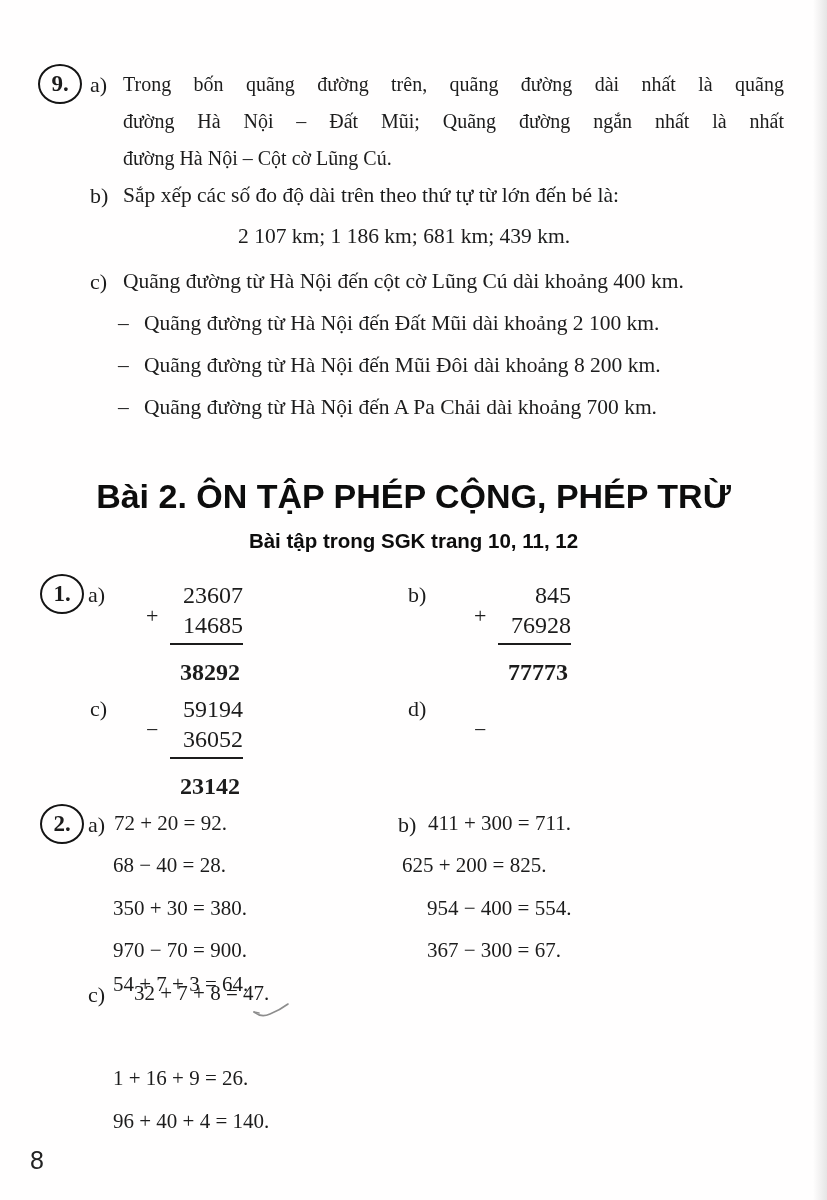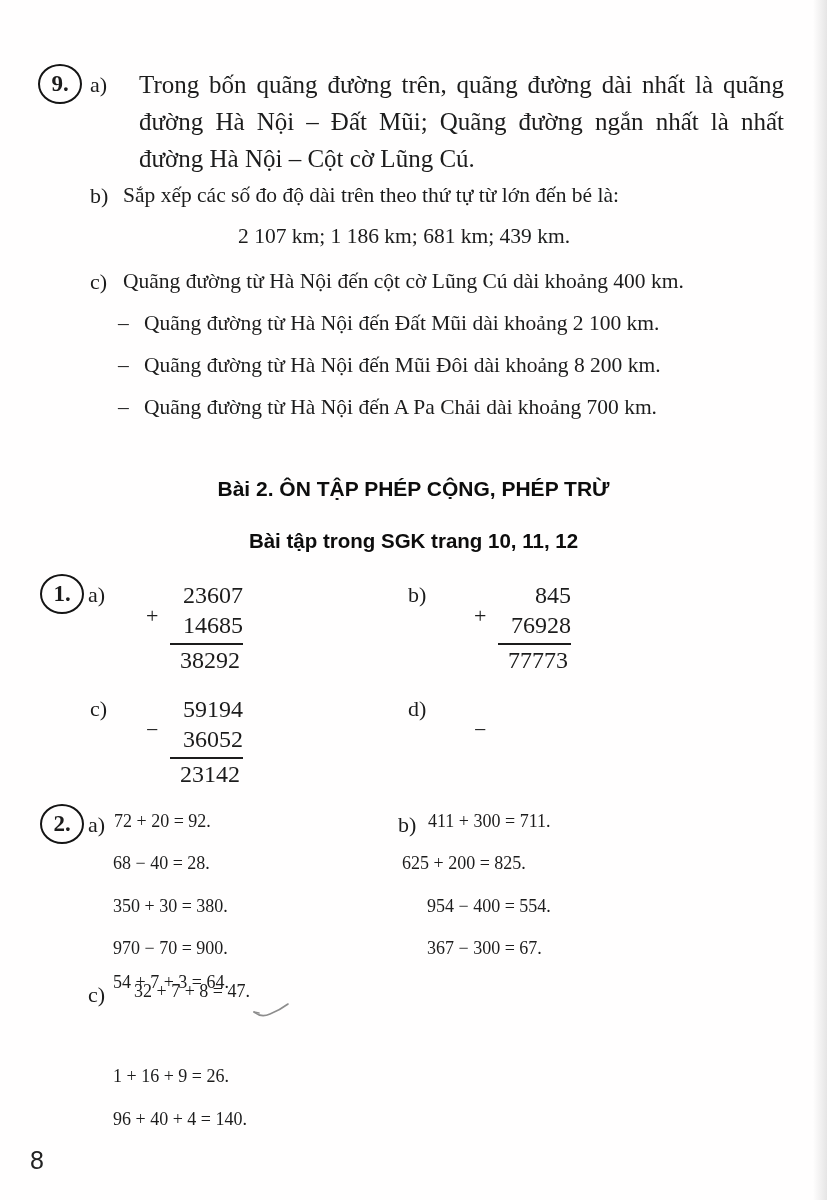--- a/index.html
+++ b/index.html
@@ -13,44 +13,44 @@
   .badge { position:absolute; width:44px; height:40px; border:2.5px solid #141414;
     border-radius:50%; display:flex; align-items:center; justify-content:center;
     font-weight:bold; font-size:23px; box-sizing:border-box; }
 
   .lbl { position:absolute; font-size:22px; }
 
   
   .p9a { position:absolute; left:90px; top:66px; width:694px; display:flex; }
   .p9a .alabel { width:33px; flex:none; font-size:22px; line-height:37px; }
   .p9a .lines { width:661px; }
-  .p9a .lines div { font-size:25px; line-height:37px;margin-left:16px; }
+  .p9a .lines div { font-size:20px; line-height:37px; }
   .just { text-align:justify; text-align-last:justify; }
 
   .inlinerow { position:absolute; display:flex; font-size:21.5px; }
   .inlinerow .rlabel { width:33px; flex:none; font-size:22px; }
 
   .values-line { position:absolute; left:238px; top:224px; font-size:21.5px; }
 
   .bullet { position:absolute; left:118px; display:flex; font-size:21.5px; }
   .bullet .dash { width:26px; flex:none; }
 
   .lesson-title { position:absolute; left:0; top:477px; width:827px; text-align:center;
-    font-family:"Liberation Sans", sans-serif; font-weight:bold; font-size:21px; color:#0d0d0d; }
+    font-family:"Liberation Sans", sans-serif; font-weight:bold; font-size:34px; color:#0d0d0d; }
   .lesson-subtitle { position:absolute; left:0; top:529px; width:827px; text-align:center;
     font-family:"Liberation Sans", sans-serif; font-weight:bold; font-size:20.5px; color:#0d0d0d; }
 
   
   .arith { position:absolute; padding-left:24px; font-size:24px; }
   .arith .op { position:absolute; left:0; top:23px; font-size:22px; }
   .arith .nums { display:flex; flex-direction:column; align-items:flex-end; min-width:68px; line-height:30px; }
-  .arith .res { border-top:2px solid #1c1c1c; padding:0 3px 0 10px; margin-top:3px; }
+  .arith .res { border-top:2px solid #1c1c1c; padding:12px 3px 0 10px; margin-top:3px;font-weight:bold; }
 
   
-  .eq { position:absolute; font-size:18px; white-space:pre; }
+  .eq { position:absolute; font-size:21px; white-space:pre; }
 
   .pencil-check { position:absolute; left:250px; top:1002px; }
 
   .page-number { position:absolute; left:30px; top:1146px;
     font-family:"Liberation Sans", sans-serif; font-size:25px; color:#222; }
 </style>
 </head>
 <body>
 
 <div class="page">

